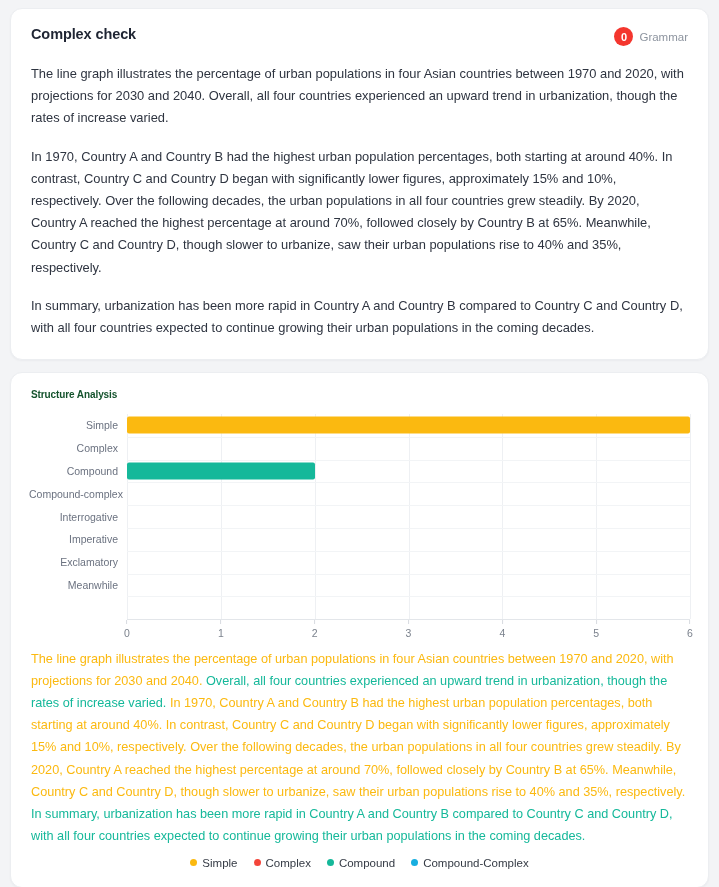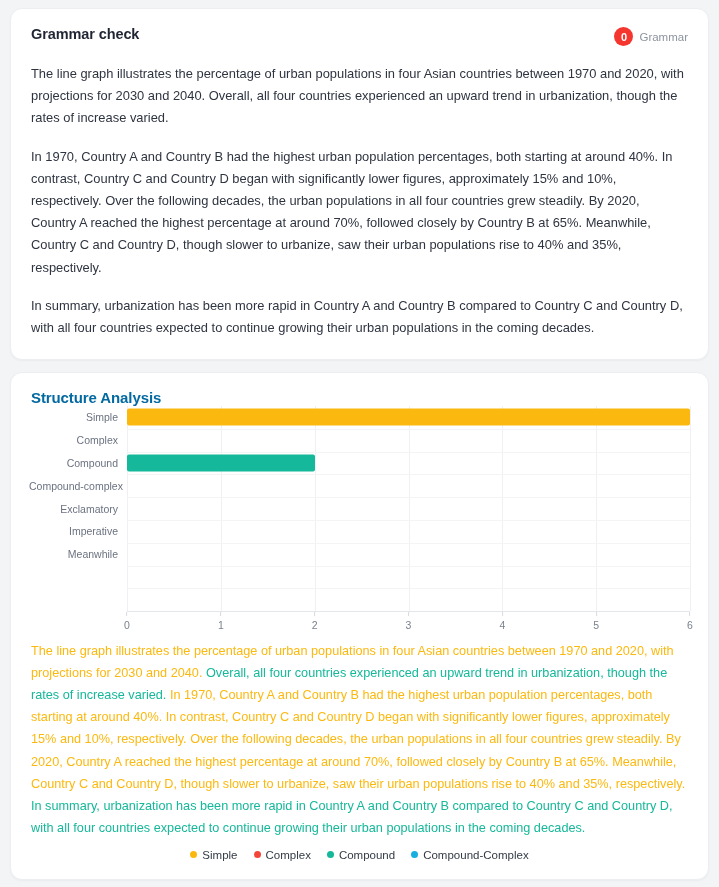--- a/index.html
+++ b/index.html
@@ -39,22 +39,22 @@
   .gc-body { margin-top: 17px; }
   .gc-para {
     font-size: 12.9px; line-height: 1.72; color: #2e3440;
     margin: 0 0 16px 0;
   }
   .gc-para:last-child { margin-bottom: 0; }
 
   
   #structure-card { padding: 16px 18px 14px 18px; }
   .sa-title {
-    font-size: 15px; font-weight: bold; color: #0369a1;
-    letter-spacing: -0.1px; padding-left: 2px;
+    font-size: 10px; font-weight: bold; color: #14532d;
+    letter-spacing: -0.1px; margin-bottom: 14px; padding-left: 2px;
   }
 
   
   .chart { position: relative; height: 228px; }
   .chart-rows { position: relative; height: 205px; }
   .row {
     display: flex; align-items: center;
     height: 22.8px;
   }
   .row-label {
@@ -113,21 +113,21 @@
   .legend-label { font-size: 11.5px; color: #343a44; }
 </style>
 </head>
 <body>
 
 <div class="page">
 
   <div class="card" id="grammar-card">
     <div class="gc-head">
       <div>
-        <div class="gc-title">Grammar check</div>
+        <div class="gc-title">Complex check</div>
       </div>
       <div class="gc-badge">
         <div class="gc-dot">0</div>
         <div class="gc-badge-label">Grammar</div>
       </div>
     </div>
     <div class="gc-body">
       <p class="gc-para">The line graph illustrates the percentage of urban populations in four Asian countries between 1970 and 2020, with projections for 2030 and 2040. Overall, all four countries experienced an upward trend in urbanization, though the rates of increase varied.</p>
       <p class="gc-para">In 1970, Country A and Country B had the highest urban population percentages, both starting at around 40%. In contrast, Country C and Country D began with significantly lower figures, approximately 15% and 10%, respectively. Over the following decades, the urban populations in all four countries grew steadily. By 2020, Country A reached the highest percentage at around 70%, followed closely by Country B at 65%. Meanwhile, Country C and Country D, though slower to urbanize, saw their urban populations rise to 40% and 35%, respectively.</p>
       <p class="gc-para">In summary, urbanization has been more rapid in Country A and Country B compared to Country C and Country D, with all four countries expected to continue growing their urban populations in the coming decades.</p>
@@ -170,25 +170,29 @@
             <div class="row-label">Compound</div>
             <div class="row-track">
               <div class="bar" style="width: 33.3333%; background: rgb(21, 184, 154);"></div>
             </div>
           </div>
           <div class="row">
             <div class="row-label">Compound-complex</div>
             <div class="row-track"></div>
           </div>
           <div class="row">
+            <div class="row-label">Interrogative</div>
+            <div class="row-track"></div>
+          </div>
+          <div class="row">
+            <div class="row-label">Imperative</div>
+            <div class="row-track"></div>
+          </div>
+          <div class="row">
             <div class="row-label">Exclamatory</div>
-            <div class="row-track"></div>
-          </div>
-          <div class="row">
-            <div class="row-label">Imperative</div>
             <div class="row-track"></div>
           </div>
           <div class="row">
             <div class="row-label">Meanwhile</div>
             <div class="row-track"></div>
           </div>
         </div>
       <div class="axis-line"></div>
       <div class="ticks" id="chart-ticks">
           <div class="tick" style="left: 0%;">

